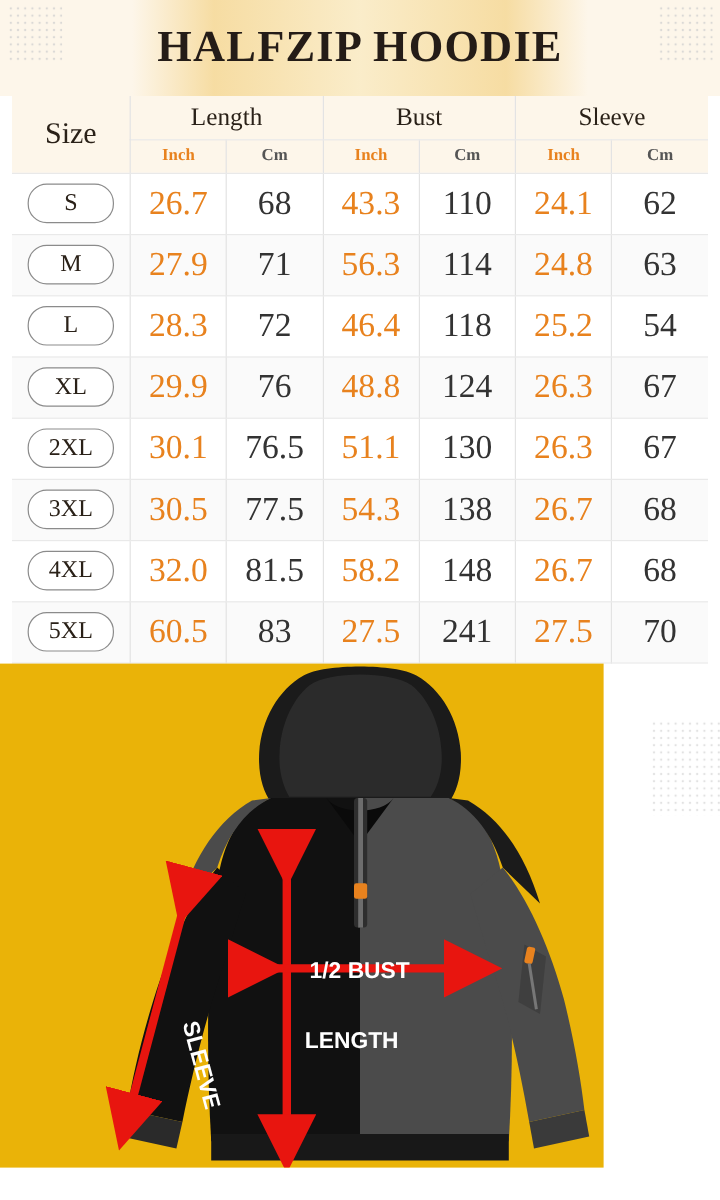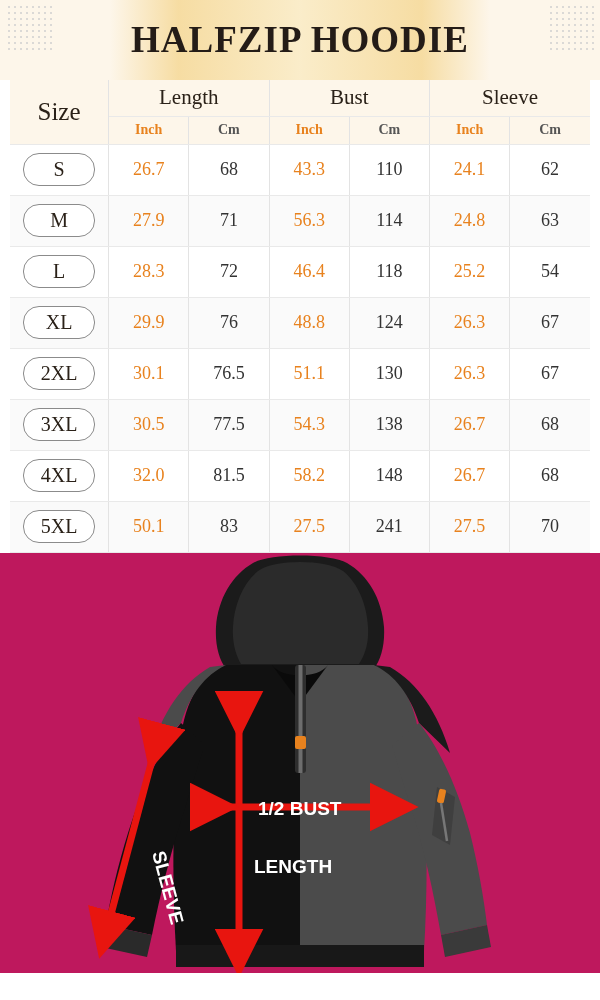--- a/index.html
+++ b/index.html
@@ -96,41 +96,41 @@
     height: 28px;
     font-size: 14px;
     color: #555;
     font-weight: bold;
   }
   .hdr-unit.inch { color: #e8821e; }
 
   .row-h { height: 51px; }
   .row-alt { background: #fafafa; }
 
-  .val { font-size: 18px; color: #333; }
+  .val { font-size: 28px; color: #333; }
   .val.inch { color: #e8821e; }
 
   .size-pill {
     display: inline-block;
     min-width: 72px;
     padding: 5px 2px;
     border: 1px solid #8b8b8b;
     border-radius: 16px;
     font-size: 20px;
     color: #2a2118;
     background: #fff;
     line-height: 1.05;
   }
 
   
   .illus {
     position: relative;
-    width: 600px;
+    width: 503px;
     height: 420px;
-    background: #be185d;
+    background: #eab308;
   }
   .illus svg { display: block; }
 </style>
 </head>
 <body>
 
 <div class="header">
   <div class="header-gold"></div>
   <div class="dots dots-tl"></div>
   <div class="dots dots-tr"></div>
@@ -226,21 +226,21 @@
         <td><span class="size-pill">4XL</span></td>
         <td class="val inch">32.0</td>
         <td class="val">81.5</td>
         <td class="val inch">58.2</td>
         <td class="val">148</td>
         <td class="val inch">26.7</td>
         <td class="val">68</td>
       </tr>
       <tr class="row-h row-alt">
         <td><span class="size-pill">5XL</span></td>
-        <td class="val inch">50.1</td>
+        <td class="val inch">60.5</td>
         <td class="val">83</td>
         <td class="val inch">27.5</td>
         <td class="val">241</td>
         <td class="val inch">27.5</td>
         <td class="val">70</td>
       </tr>
     </tbody>
   </table>
 </div>
 

